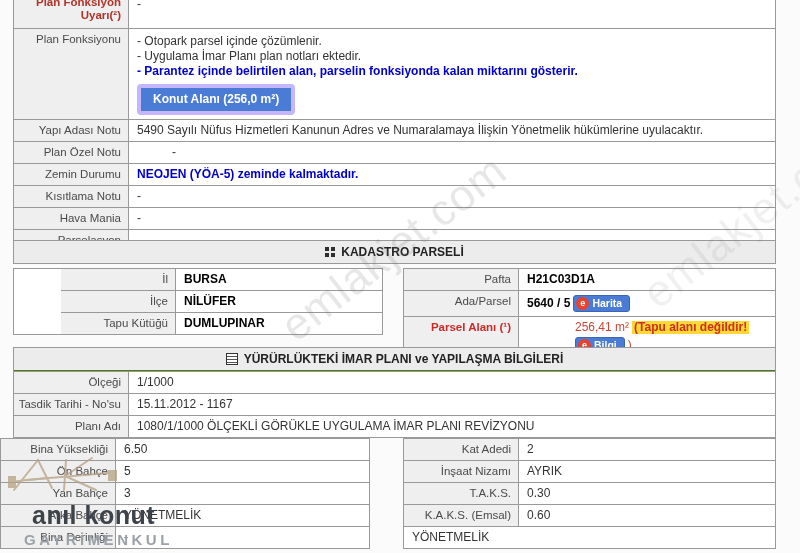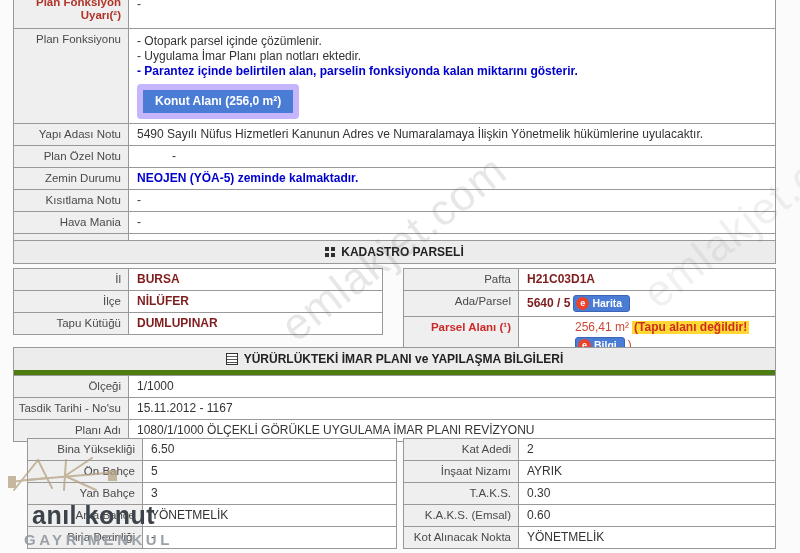--- a/index.html
+++ b/index.html
@@ -22,26 +22,26 @@
     flex:0 0 auto;
   }
   .val{
     flex:1;padding:4px 8px;font-size:12px;line-height:13px;color:#333;
     display:flex;align-items:center;flex-wrap:wrap;gap:3px;
   }
   .val.block{display:block;}
   .red-lbl{color:#b03328;font-weight:bold;}
   .red-lbl2{color:#cc2929;font-weight:bold;}
   .blue-note{color:#0000cd;font-weight:bold;}
-  .bold-val{font-weight:bold;color:#7f1d1d;}
+  .bold-val{font-weight:bold;color:#000000;}
   .line{margin:2px 0;}
   .btn-big{
     display:inline-block;background:#4a7cd6;color:#fff;font-weight:bold;
     font-size:12px;padding:5px 12px;border-radius:4px;margin-top:4px;
-    border:6px solid #c4b5fd;cursor:pointer;
+    border:4px solid #c4b5fd;cursor:pointer;
   }
   .btn-sm{
     display:inline-flex;align-items:center;gap:3px;background:#4a7cd6;color:#fff;
     font-weight:bold;font-size:10.5px;padding:1px 7px 1px 2px;border-radius:3px;
     border:1px solid #3a66b5;cursor:pointer;vertical-align:middle;
   }
   .e-ico{
     width:13px;height:13px;border-radius:50%;background:#e8432d;color:#fff;
     display:inline-flex;align-items:center;justify-content:center;
     font-size:9px;font-weight:bold;line-height:1;
@@ -49,21 +49,21 @@
   .hl{
     background:#ffd834;color:#cc2f1f;font-weight:bold;padding:0 2px;
   }
   .red-val{color:#cc4733;}
   .sec-hdr{
     position:absolute;box-sizing:border-box;background:#ececec;border:1px solid #999;
     display:flex;align-items:center;justify-content:center;gap:6px;
     font-size:12px;font-weight:bold;color:#222;
   }
   .imar-hdr{
-    background:#ececec;border-bottom:5px solid #4d7c0f;height:22px;
+    background:#ececec;border-bottom:1px solid #4d7c0f;height:22px;
     display:flex;align-items:center;justify-content:center;gap:6px;
     font-size:12px;font-weight:bold;color:#222;
   }
   .icon-grid{width:10px;height:10px;background:#2f2f2f;position:relative;flex:0 0 auto;}
   .icon-grid::before{content:"";position:absolute;left:4px;top:0;width:2px;height:100%;background:#ececec;}
   .icon-grid::after{content:"";position:absolute;top:4px;left:0;height:2px;width:100%;background:#ececec;}
   .icon-table{
     width:10px;height:10px;border:1px solid #333;flex:0 0 auto;
     background:repeating-linear-gradient(to bottom,#fff 0 2px,#555 2px 3px);
   }
@@ -125,21 +125,21 @@
     <div class="lbl">Parselasyon</div>
     <div class="val">-</div>
   </div>
 </div>
 
 <div class="sec-hdr" style="left:13px;top:240px;width:763px;height:24px;">
   <span class="icon-grid"></span>
   <span>KADASTRO PARSELİ</span>
 </div>
 
-<div class="tbl" style="left:13px;top:268px;width:370px;">
+<div class="tbl" style="left:13px;top:268px;width:370px;padding-left:47px;">
   <div class="row" style="min-height:21px;">
     <div class="lbl">İl</div>
     <div class="val bold-val">BURSA</div>
   </div>
   <div class="row" style="min-height:21px;">
     <div class="lbl">İlçe</div>
     <div class="val bold-val">NİLÜFER</div>
   </div>
   <div class="row" style="min-height:21px;">
     <div class="lbl">Tapu Kütüğü</div>
@@ -188,21 +188,21 @@
   <div class="row" style="min-height:21px;">
     <div class="lbl">Tasdik Tarihi - No'su</div>
     <div class="val">15.11.2012 - 1167</div>
   </div>
   <div class="row" style="min-height:21px;">
     <div class="lbl">Planı Adı</div>
     <div class="val">1080/1/1000 ÖLÇEKLİ GÖRÜKLE UYGULAMA İMAR PLANI REVİZYONU</div>
   </div>
 </div>
 
-<div class="tbl" style="left:27px;top:438px;width:370px;">
+<div class="tbl" style="left:0;top:438px;width:370px;">
   <div class="row" style="min-height:21px;">
     <div class="lbl">Bina Yüksekliği</div>
     <div class="val">6.50</div>
   </div>
   <div class="row" style="min-height:21px;">
     <div class="lbl">Ön Bahçe</div>
     <div class="val">5</div>
   </div>
   <div class="row" style="min-height:21px;">
     <div class="lbl">Yan Bahçe</div>
@@ -229,21 +229,20 @@
   </div>
   <div class="row" style="min-height:21px;">
     <div class="lbl">T.A.K.S.</div>
     <div class="val">0.30</div>
   </div>
   <div class="row" style="min-height:21px;">
     <div class="lbl">K.A.K.S. (Emsal)</div>
     <div class="val">0.60</div>
   </div>
   <div class="row" style="min-height:21px;">
-    <div class="lbl">Kot Alınacak Nokta</div>
     <div class="val">YÖNETMELİK</div>
   </div>
 </div>
 
 <div class="watermark" style="left:258px;top:223px;">emlakjet.com</div>
 <div class="watermark w2" style="left:620px;top:190px;">emlakjet.com</div>
 
 <div class="logo">
   <svg class="sig" width="112" height="46" viewBox="0 0 112 46">
     <g fill="none" stroke="#b5a183" stroke-width="2" stroke-linecap="round">

